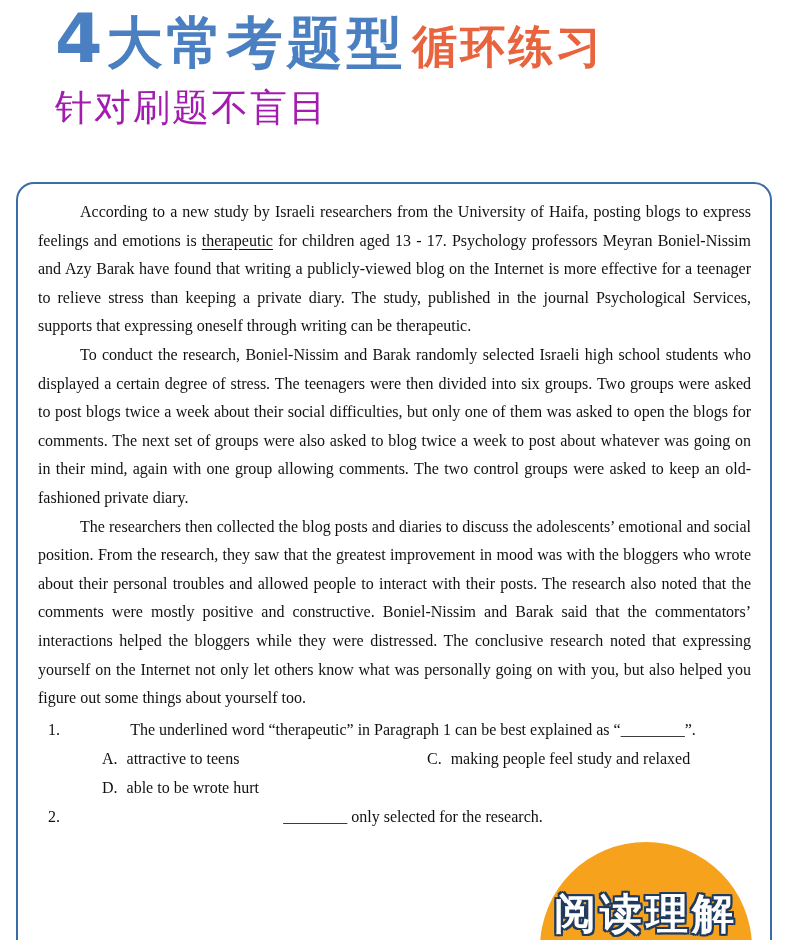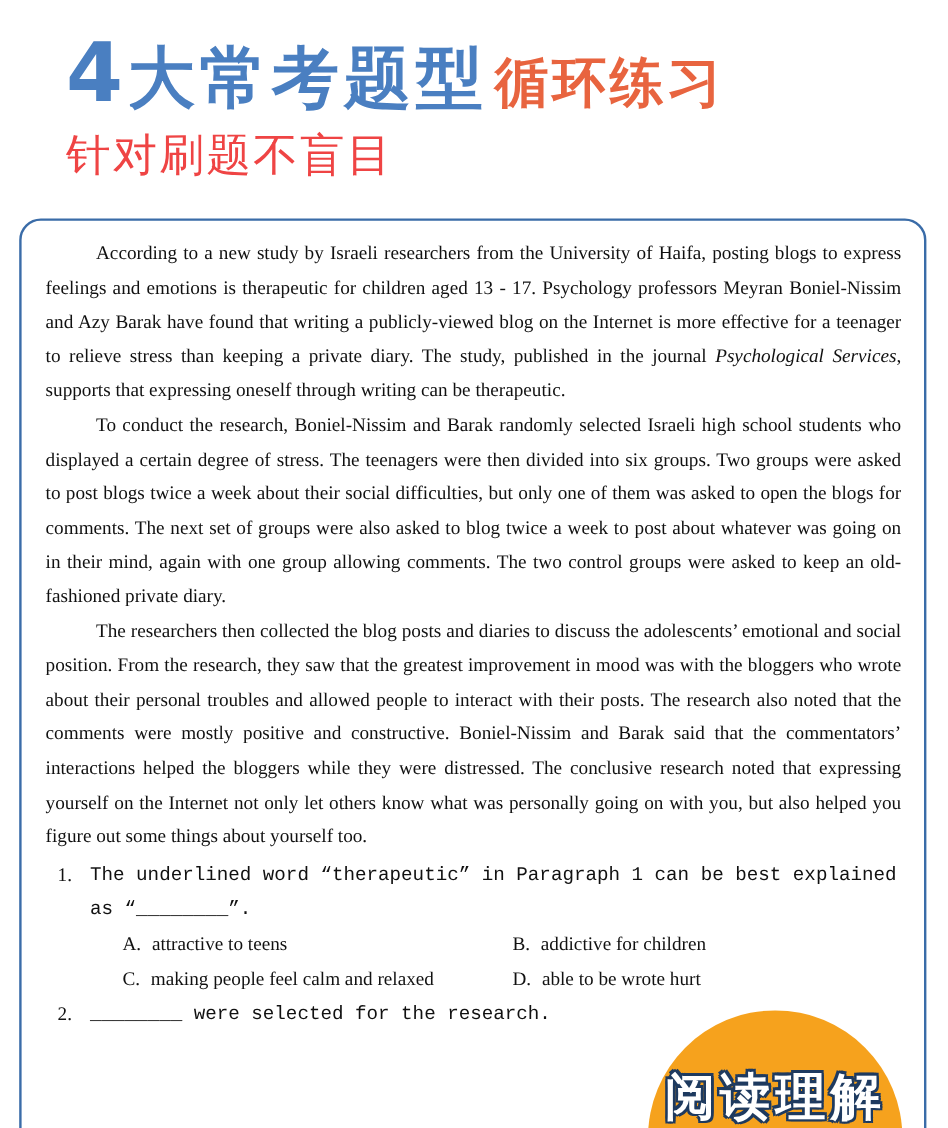--- a/index.html
+++ b/index.html
@@ -11,21 +11,21 @@
     position: relative;
     overflow: hidden;
     font-family: "Liberation Serif", serif;
     color: #111;
   }
 
   
   .header {
     position: absolute;
     left: 55px;
-    top: 24px;
+    top: 1px;
     width: 700px;
   }
   .title-line {
     font-family: "DejaVu Sans", sans-serif;
     font-weight: bold;
     white-space: nowrap;
   }
   .title-primary {
     display: inline-block;
     color: #4a7fc1;
@@ -38,21 +38,21 @@
     display: inline-block;
     color: #e8643f;
     font-size: 45px;
     letter-spacing: 3px;
     vertical-align: baseline;
   }
   .subtitle {
     font-family: "DejaVu Sans", sans-serif;
     font-weight: 400;
     font-size: 37px;
-    color: #ef4444;
+    color: #a21caf;
     margin-top: 6px;
     letter-spacing: 2px;
   }
 
   
   .passage-box {
     position: absolute;
     left: 16px;
     top: 182px;
     width: 756px;
@@ -62,37 +62,37 @@
     padding: 14px 19px 0 20px;
     background: #fff;
   }
   .passage p {
     margin: 0;
     font-size: 16px;
     line-height: 28.6px;
     text-align: justify;
     text-indent: 42px;
   }
-  .underlined { text-underline-offset: 3px; }
-  .journal { font-style: italic; }
+  .underlined { text-decoration: underline; text-underline-offset: 3px; }
+  .journal { }
 
   
   .questions {
     margin-top: 2px;
     font-size: 16px;
     line-height: 29px;
   }
   .question { display: flex; align-items: flex-start; }
   .q-number {
     flex: 0 0 27px;
     margin-left: 10px;
     text-align: left;
   }
   .q-body { flex: 1 1 auto; }
-  .q-stem { text-align: left; font-family: Liberation Mono, monospace; }
+  .q-stem { text-align: center; }
   .options-grid {
     display: grid;
     grid-template-columns: 325px 1fr;
     margin-left: 27px;
   }
   .option { white-space: nowrap; overflow: hidden; }
   .opt-label { margin-right: 9px; }
 
   
   .badge {
@@ -141,31 +141,30 @@
   </div>
 
   <div class="questions">
 
     <div class="question">
       <span class="q-number">1.</span>
       <div class="q-body">
         <div class="q-stem">The underlined word “therapeutic” in Paragraph 1 can be best explained as “________”.</div>
         <div class="options-grid">
           <div class="option"><span class="opt-label">A.</span><span>attractive to teens</span></div>
-          <div class="option"><span class="opt-label">B.</span><span>addictive for children</span></div>
-          <div class="option"><span class="opt-label">C.</span><span>making people feel calm and relaxed</span></div>
+          <div class="option"><span class="opt-label">C.</span><span>making people feel study and relaxed</span></div>
           <div class="option"><span class="opt-label">D.</span><span>able to be wrote hurt</span></div>
         </div>
       </div>
     </div>
 
     <div class="question">
       <span class="q-number">2.</span>
       <div class="q-body">
-        <div class="q-stem">________ were selected for the research.</div>
+        <div class="q-stem">________ only selected for the research.</div>
       </div>
     </div>
 
   </div>
 </div>
 
 <div class="badge">
   <span class="badge-label">阅读理解</span>
 </div>
 

